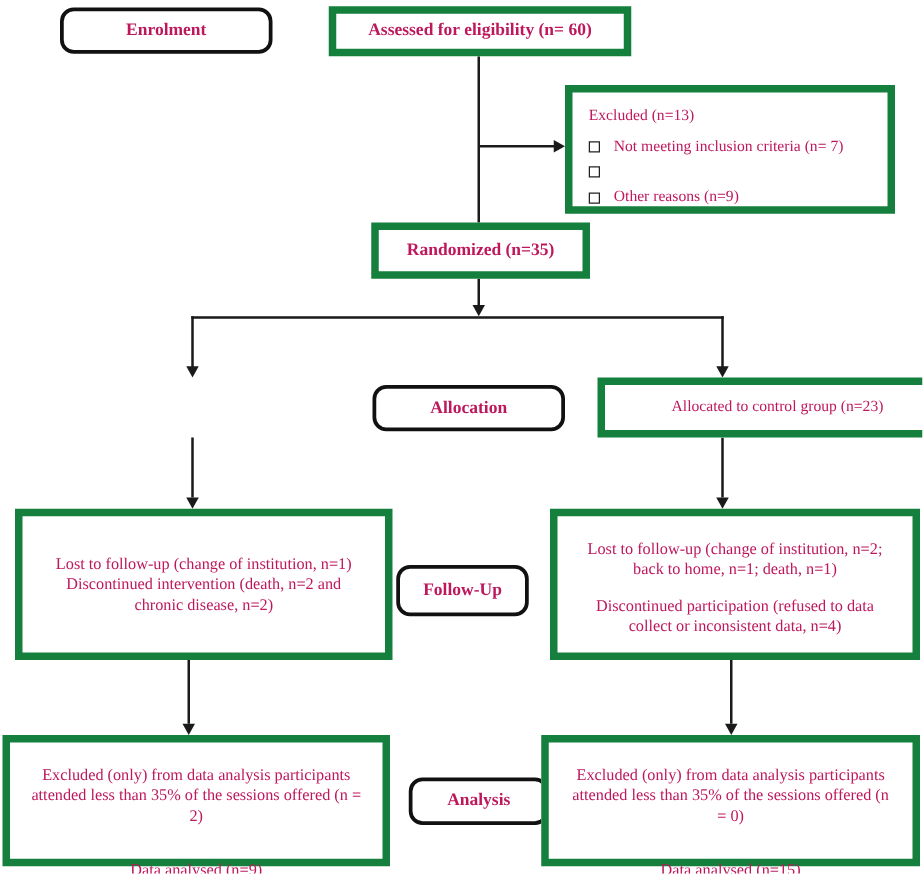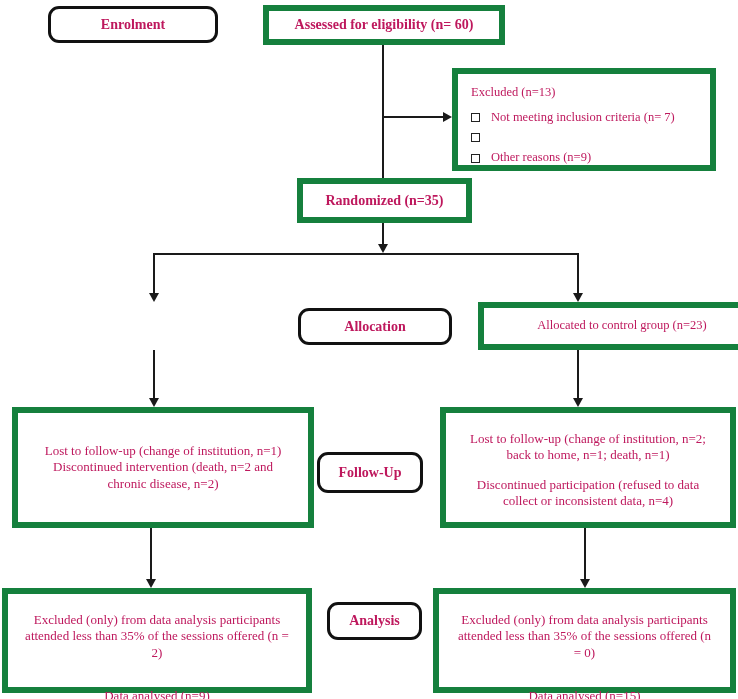--- a/index.html
+++ b/index.html
@@ -81,21 +81,21 @@
 
   <div class="slabel" style="left:48px;top:6px;width:170px;height:37px;">
     <span>Enrolment</span>
   </div>
   <div class="slabel" style="left:298px;top:308px;width:154px;height:37px;">
     <span>Allocation</span>
   </div>
   <div class="slabel" style="left:317px;top:452px;width:106px;height:41px;">
     <span>Follow-Up</span>
   </div>
-  <div class="slabel" style="left:327px;top:602px;width:95px;height:38px;">
+  <div class="slabel" style="left:327px;top:622px;width:112px;height:38px;">
     <span>Analysis</span>
   </div>
 
   <div class="pbox bold" style="left:263px;top:5px;width:242px;height:40px;">
     <span>Assessed for eligibility (n= 60)</span>
   </div>
 
   <div class="pbox excl" style="left:452px;top:68px;width:264px;height:103px;">
     <div class="excl-title">Excluded (n=13)</div>
     <div class="excl-item">

